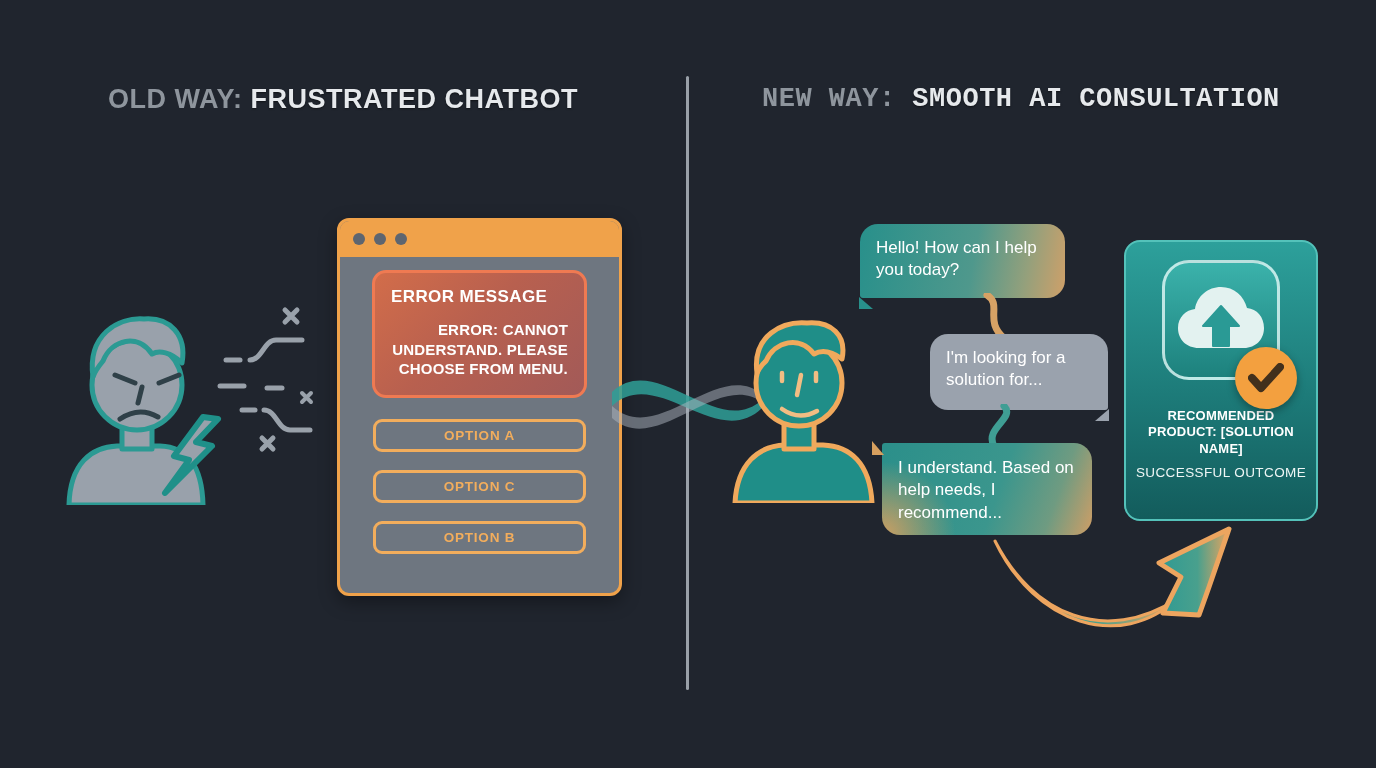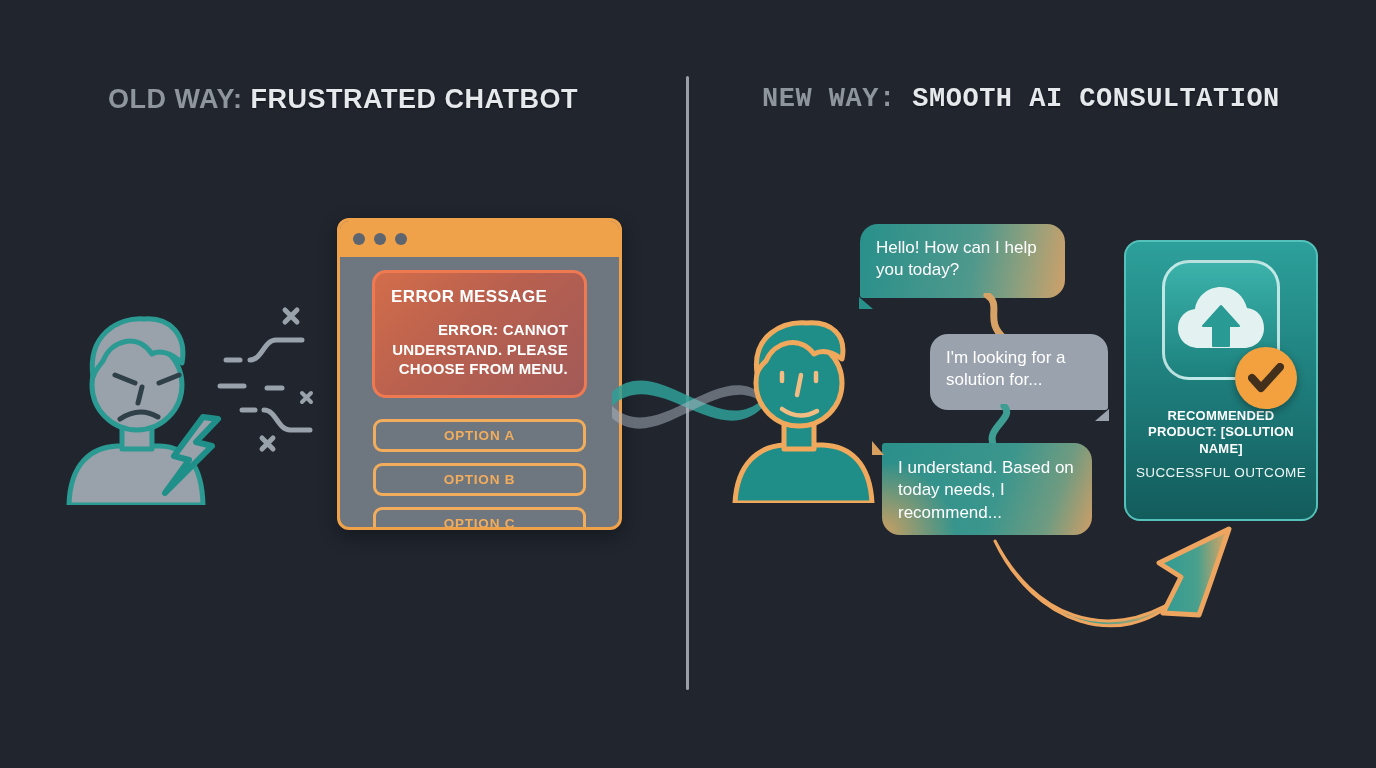--- a/index.html
+++ b/index.html
@@ -19,34 +19,34 @@
   #title-right { left: 762px; font-family: Liberation Mono, monospace; }
 
   .divider { position: absolute; left: 686px; top: 76px; width: 3px; height: 614px; background: #99a0a8; border-radius: 2px; }
 
   
   .person-left-svg { position: absolute; left: 60px; top: 305px; }
   .glitch-svg { position: absolute; left: 212px; top: 298px; }
 
   
   .chat-window {
-    position: absolute; left: 337px; top: 218px; width: 285px; height: 312px;
+    position: absolute; left: 337px; top: 218px; width: 285px; height: 378px;
     background: #6e7680; border: 3px solid #f0a24a; border-radius: 12px;
     overflow: hidden; box-shadow: 0 6px 18px rgba(0,0,0,.35);
   }
   .chat-window-header { height: 36px; background: #f0a24a; display: flex; align-items: center; padding-left: 13px; gap: 9px; }
   .win-dot { width: 12px; height: 12px; border-radius: 50%; background: #5d6570; }
   .error-box {
     margin: 13px 32px 0 32px; border: 3px solid #ef7a52; border-radius: 14px;
     background: linear-gradient(135deg, #d26d4a 0%, #b8604f 45%, #a25a58 100%);
     padding: 14px 16px 16px 16px; color: #ffffff;
   }
   .error-heading { font-size: 17px; font-weight: bold; letter-spacing: .4px; }
   .error-body { margin-top: 13px; font-size: 15px; font-weight: bold; line-height: 1.3; letter-spacing: .2px; text-align: right; }
-  .options { margin: 21px 33px 0 33px; display: flex; flex-direction: column; gap: 11px; }
+  .options { margin: 21px 33px 0 33px; display: flex; flex-direction: column; gap: 18px; }
   .option-btn {
     height: 33px; border: 3px solid #f2ad5c; border-radius: 9px; background: transparent;
     color: #f2ad5c; font-family: "Liberation Sans", sans-serif;
     font-size: 13.5px; font-weight: bold; letter-spacing: .8px; cursor: pointer;
   }
 
   
   .ribbon-svg { position: absolute; left: 612px; top: 342px; }
 
   
@@ -152,22 +152,22 @@
       <span class="win-dot"></span>
       <span class="win-dot"></span>
       <span class="win-dot"></span>
     </div>
     <div class="error-box">
       <div class="error-heading">ERROR MESSAGE</div>
       <div class="error-body">ERROR: CANNOT UNDERSTAND. PLEASE CHOOSE FROM MENU.</div>
     </div>
     <div class="options">
       <button class="option-btn">OPTION A</button>
+      <button class="option-btn">OPTION C</button>
       <button class="option-btn">OPTION B</button>
-      <button class="option-btn">OPTION C</button>
     </div>
   </div>
 
   <svg class="ribbon-svg" width="150" height="110" viewBox="0 0 150 110">
     <path d="M0,50 C45,8 105,98 150,58 L150,66 C105,110 45,22 0,64 Z" fill="#2f9f97" opacity="0.85"></path>
     <path d="M0,64 C45,106 105,16 150,52 L150,60 C105,28 45,116 0,76 Z" fill="#aeb6bf" opacity="0.5"></path>
   </svg>
 
   <svg class="person-right-svg" width="150" height="188" viewBox="0 0 150 188">
     <g fill="#1f8e88" stroke="#f0a95c" stroke-width="5" stroke-linejoin="round" stroke-linecap="round">
@@ -189,21 +189,21 @@
   <svg class="connector-svg" style="left:975px; top:293px;" width="50" height="50" viewBox="0 0 50 50">
     <path d="M12,2 C28,12 8,28 30,46" fill="none" stroke="#d7a265" stroke-width="7" stroke-linecap="round"></path>
   </svg>
 
   <div class="bubble bubble-user">I'm looking for a solution for...</div>
 
   <svg class="connector-svg" style="left:980px; top:404px;" width="50" height="44" viewBox="0 0 50 44">
     <path d="M24,2 C36,14 4,24 14,42" fill="none" stroke="#3f9e94" stroke-width="7" stroke-linecap="round"></path>
   </svg>
 
-  <div class="bubble bubble-ai-2">I understand. Based on today needs, I recommend...</div>
+  <div class="bubble bubble-ai-2">I understand. Based on help needs, I recommend...</div>
 
   <div class="outcome-card">
     <div class="app-icon">
       <svg width="92" height="72" viewBox="0 0 92 72">
         <path d="M24,64 C11,64 3,55 3,44 C3,33 11,26 20,25 C22,12 33,3 46,3 C59,3 69,12 72,24 C82,25 89,33 89,44 C89,55 81,64 69,64 Z" fill="#e3f2f0"></path>
         <path d="M46,22 L64,42 L54,42 L54,62 L38,62 L38,42 L28,42 Z" fill="#2a9a95" stroke="#2a9a95" stroke-width="2" stroke-linejoin="round"></path>
       </svg>
     </div>
     <div class="product-label">RECOMMENDED PRODUCT: [SOLUTION NAME]</div>
     <div class="outcome-label">SUCCESSFUL OUTCOME</div>

